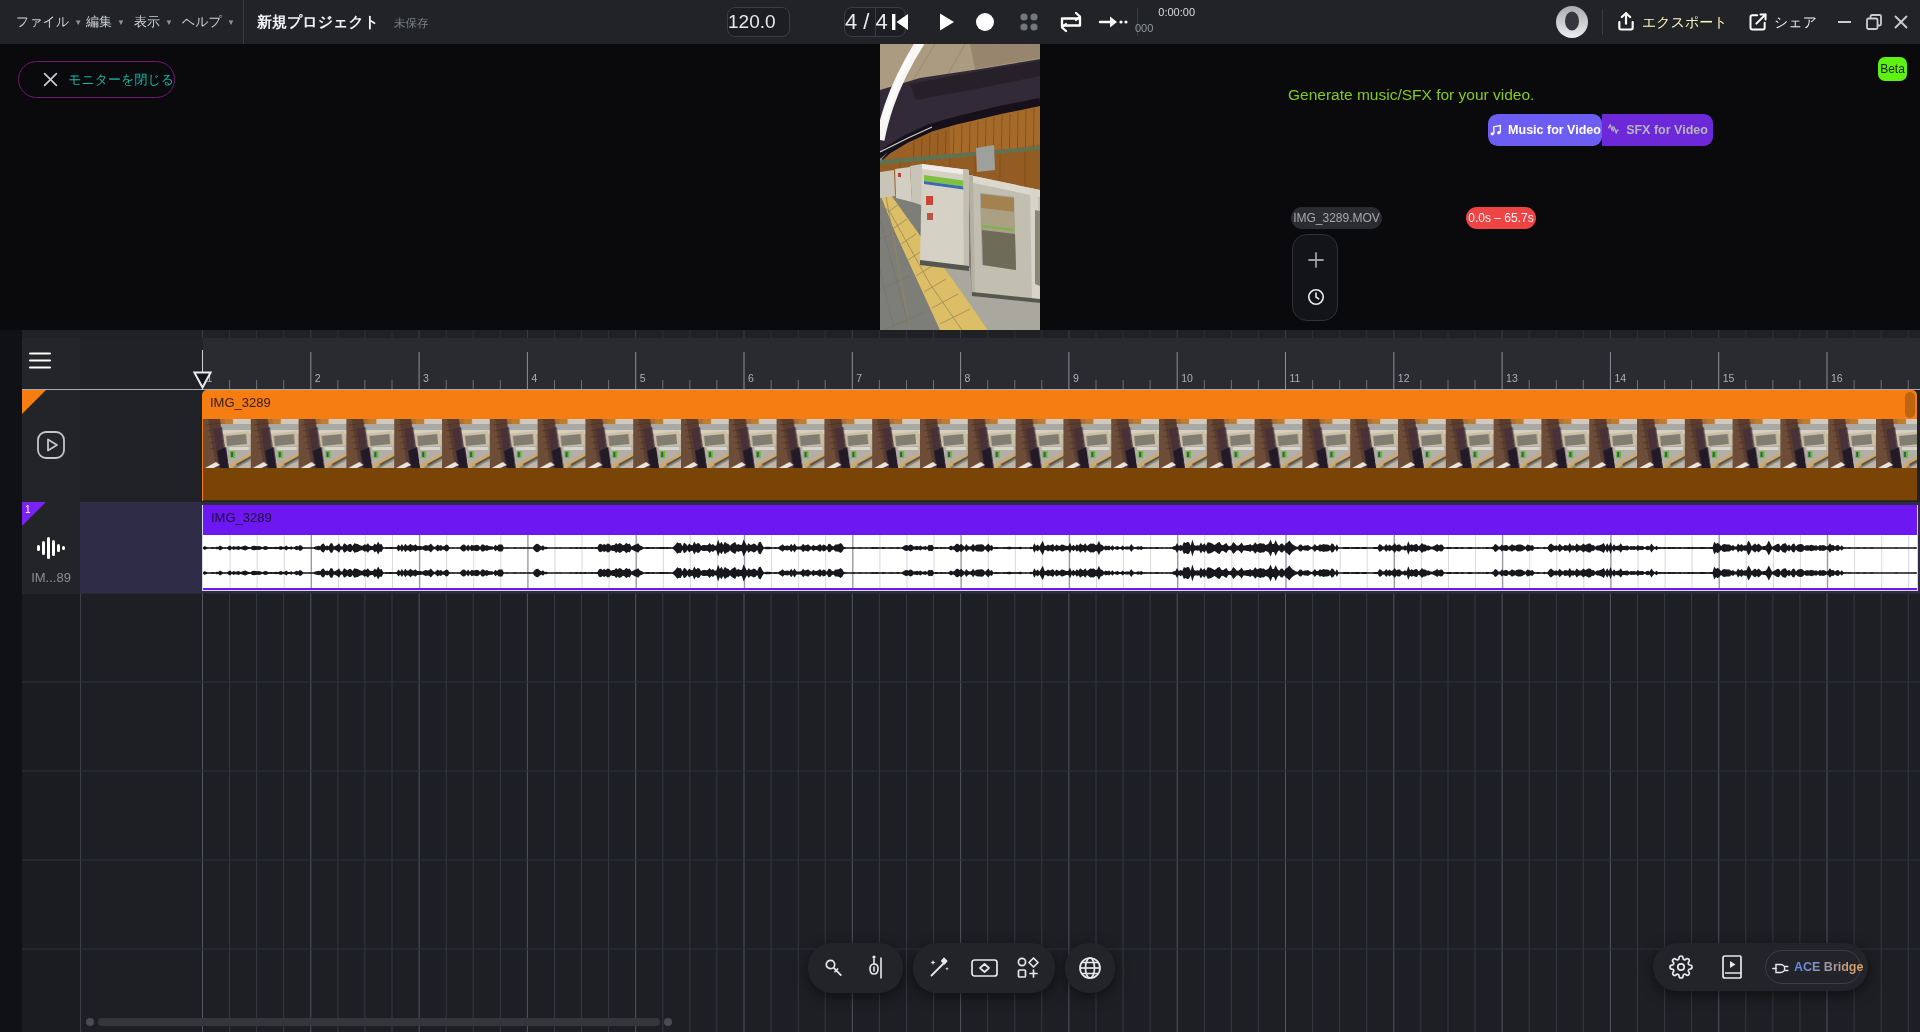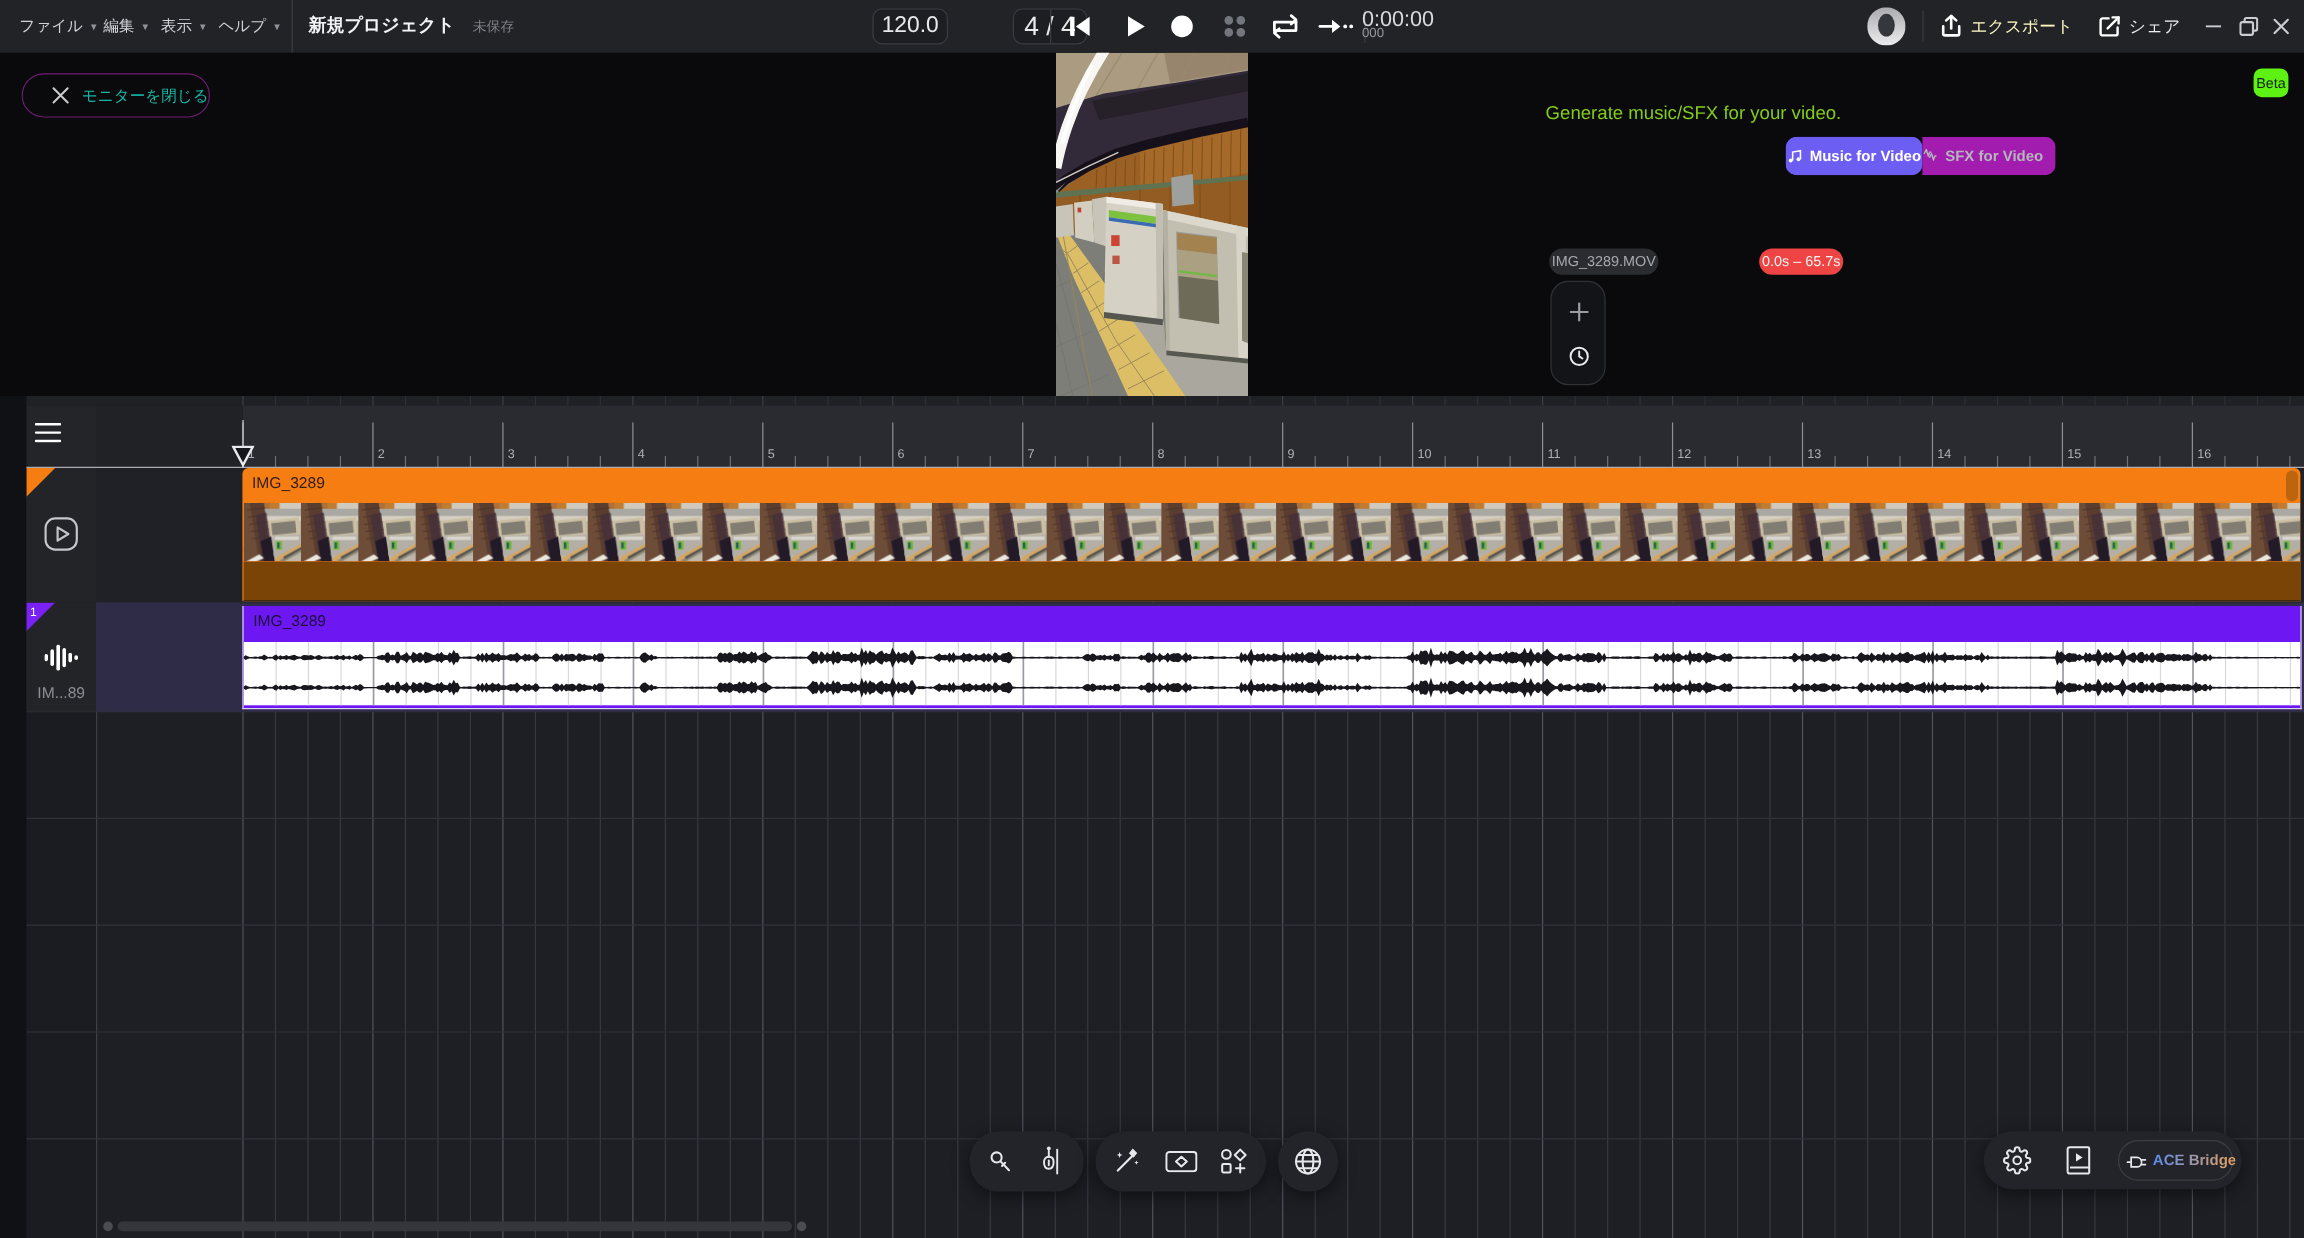--- a/index.html
+++ b/index.html
@@ -4,33 +4,33 @@
 html,body{width:1920px;height:1032px;overflow:hidden;background:#0a0a0c;
  font-family:"Liberation Sans",sans-serif;-webkit-font-smoothing:antialiased}
 .abs{position:absolute}
 #topbar{position:absolute;left:0;top:0;width:1920px;height:44px;background:#212327}
 .menu{position:absolute;top:0;height:44px;line-height:44px;color:#cfd2d6;font-size:13px}
 .caret{display:inline-block;margin-left:5px;font-size:8px;color:#8f9298;vertical-align:1px}
 .vdiv{position:absolute;width:1px;background:#3a3c42}
 #title{position:absolute;left:257px;top:0;height:44px;line-height:44px;color:#f2f3f5;font-size:15px;font-weight:bold}
 #unsaved{position:absolute;left:394px;top:0;height:44px;line-height:46px;color:#7d8086;font-size:11.5px}
 .tbox{position:absolute;top:7px;height:30px;border:1px solid #3a3d44;border-radius:8px;background:#1c1e22;
- color:#e8e9eb;text-align:center}
-#time1{position:absolute;left:1135px;top:6px;width:60px;text-align:right;color:#d8dade;font-size:18px}
+ color:#e8e9eb;}
+#time1{position:absolute;left:1135px;top:6px;width:60px;text-align:right;color:#d8dade;font-size:11px}
 #time2{position:absolute;left:1135px;top:22px;width:60px;color:#94979d;font-size:11px}
 #monitor{position:absolute;left:0;top:44px;width:1920px;height:286px;background:#0a0a0c}
 #closemon{position:absolute;left:18px;top:17px;width:157px;height:37px;border:1px solid #701a75;
  border-radius:19px;color:#14b8a6;font-size:13px;line-height:35px;text-align:right}
 #beta{position:absolute;left:1878px;top:13px;width:29px;height:24px;background:#5df213;border-radius:7px;
  color:#13200a;font-size:12px;text-align:center;line-height:24px}
 #headline{position:absolute;left:1288px;top:42px;width:620px;text-align:left;color:#84cc16;
  font-size:15.5px;font-weight:normal}
 #segbtn{position:absolute;left:1488px;top:70px;height:32px;border-radius:9px;overflow:hidden;display:flex}
 .segL{white-space:nowrap;width:114px;background:#6c5ef2;color:#fff;font-size:12.5px;font-weight:bold;line-height:32px;text-align:center;border-radius:9px}
-.segR{white-space:nowrap;width:111px;background:#a21caf;color:#b4b6bb;font-size:12.5px;font-weight:bold;line-height:32px;}
+.segR{white-space:nowrap;width:111px;background:#6d28d9;color:#b4b6bb;font-size:12.5px;font-weight:bold;line-height:32px;text-align:center}
 #howto{position:absolute;left:1288px;top:113px;width:620px;text-align:center;font-size:13.5px;color:#5d55f2;text-decoration:underline}
 .chip{position:absolute;top:163px;height:22px;border-radius:12px;font-size:12px;line-height:22px;text-align:center}
 #plusbox{position:absolute;left:1292px;top:190px;width:46px;height:87px;border:1px solid #303237;
  border-radius:15px;background:#131417}
 #inputbox{position:absolute;left:1348px;top:190px;width:567px;height:87px;border:1px solid #33353b;
  border-radius:15px;background:#1f2126}
 #ph{position:absolute;left:20px;top:14px;color:#979aa0;font-size:15px}
 #send{position:absolute;right:14px;bottom:10px;width:42px;height:33px;background:#5b54e0;border-radius:10px}
 #tl{position:absolute;left:0;top:330px;width:1920px;height:702px;background:#1d1f24}
 .hdr{position:absolute;left:22px;width:58px;background:#232428}

